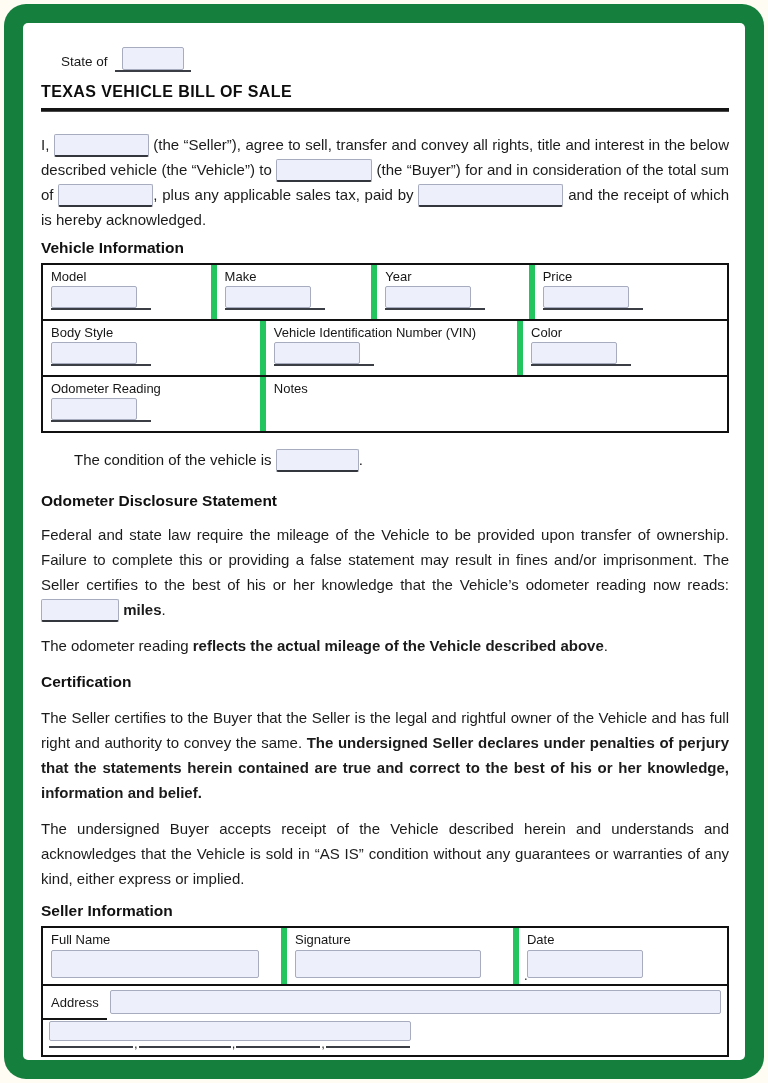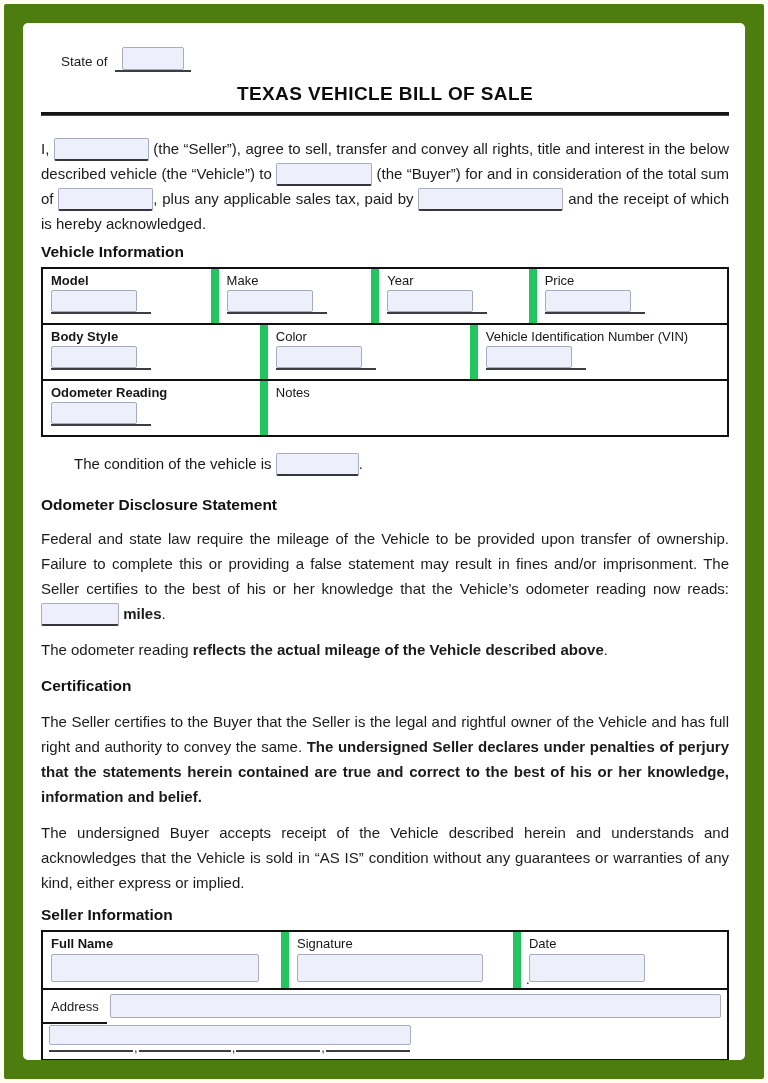--- a/index.html
+++ b/index.html
@@ -1,33 +1,33 @@
 <!DOCTYPE html>
 <html><head>
 <meta charset="utf-8">
 <style>
   * { margin:0; padding:0; box-sizing:border-box; }
   html,body { width:768px; height:1083px; overflow:hidden; background:#FFFCF4;
               font-family:"Liberation Sans", sans-serif; color:#191919; }
-  .frame { position:absolute; inset:4px; background:#4d7c0f; border-radius:2px; }
+  .frame { position:absolute; inset:4px; background:#15803d; border-radius:22px; }
   .page  { position:absolute; inset:19px; background:#ffffff; border-radius:5px;
            padding:24px 16px 0 18px; overflow:hidden; }
 
   
   p.body { font-size:15px; line-height:25px; text-align:justify; color:#1b1b1b; }
   .h2 { font-size:15.5px; font-weight:bold; color:#111; }
   .b { font-weight:bold; }
 
   
   .state-row { display:flex; align-items:flex-end; gap:7px; margin-left:20px; }
   .state-label { font-size:13.5px; padding-bottom:3px; }
   .uwrap { display:inline-block; border-bottom:2px solid #3b3e45; padding:0 7px; }
   .ubox { display:block; width:62px; height:23px; background:#EDF0FA;
           border:1px solid #A7ADBF; border-radius:2px; }
-  h1 { margin-top:11px; text-align:center; font-size:19px; letter-spacing:.4px;
+  h1 { margin-top:11px; font-size:16px; letter-spacing:.4px;
        font-weight:bold; color:#0d0d0d; }
   .rule { height:4px; background:#141414; margin-top:7px; border-bottom:1px solid #4a4a4a; }
 
   
   .iblank { display:inline-block; height:23px; background:#EDF0FA;
             border:1px solid #A7ADBF; border-bottom:2.5px solid #33363c;
             border-radius:2px; vertical-align:-7px; }
   .w95{width:95px} .w96{width:96px} .w145{width:145px} .w83{width:83px} .w78{width:78px}
 
   
@@ -39,28 +39,28 @@
   .p-read { margin-top:11px; }
   .cert-head { margin-top:15px; }
   .p-cert1 { margin-top:14px; }
   .p-cert2 { margin-top:11px; }
   .si-head { margin-top:11px; }
 
   
   .tbl { border:2.5px solid #101010; margin-top:6px; }
   .trow { display:flex; }
   .trow + .trow { border-top:2px solid #101010; }
-  .tcell { border-left:8px solid #22c55e; padding:4px 8px 5px; position:relative; }
-  .tcell:first-child { border-left:none;font-weight:bold; }
+  .tcell { border-left:6px solid #22c55e; padding:4px 8px 5px; position:relative; }
+  .tcell:first-child { border-left:none; }
   .lab { font-size:13px; color:#161616; }
   .fwrap { display:inline-block; border-bottom:2.5px solid #3b3e45;
            padding-right:14px; margin-top:2px; }
   .fbox { display:block; width:86px; height:22px; background:#EDF0FA;
           border:1px solid #A7ADBF; border-radius:2px; }
-  .r1 { min-height:52px; } .r2 { min-height:55px; } .r3 { min-height:54px; }
+  .r1 { min-height:52px; } .r2 { min-height:55px;justify-content:space-between; } .r3 { min-height:54px; }
   .c-model{width:24.5%} .c-make{width:23.5%} .c-year{width:23%} .c-price{width:29%}
   .c-body{width:31.7%} .c-color{width:30.7%} .c-vin{width:37.6%}
   .c-odo{width:31.7%} .c-notes{width:68.3%}
 
   
   .st-r1 { min-height:56px; }
   .c-fn{width:34.8%} .c-sig{width:33.9%} .c-date{width:31.3%}
   .sbox { display:block; height:28px; background:#EDF0FA;
           border:1px solid #A7ADBF; border-radius:2px; margin-top:3px; }
   .sbox.fn{width:208px} .sbox.sig{width:186px} .sbox.date{width:116px}
@@ -115,26 +115,26 @@
         <div class="tcell c-price">
           <div class="lab">Price</div>
           <span class="fwrap"><span class="fbox"></span></span>
         </div>
       </div>
       <div class="trow r2">
         <div class="tcell c-body">
           <div class="lab">Body Style</div>
           <span class="fwrap"><span class="fbox"></span></span>
         </div>
+        <div class="tcell c-vin">
+          <div class="lab">Vehicle Identification Number (VIN)</div>
+          <span class="fwrap"><span class="fbox"></span></span>
+        </div>
         <div class="tcell c-color">
           <div class="lab">Color</div>
-          <span class="fwrap"><span class="fbox"></span></span>
-        </div>
-        <div class="tcell c-vin">
-          <div class="lab">Vehicle Identification Number (VIN)</div>
           <span class="fwrap"><span class="fbox"></span></span>
         </div>
       </div>
       <div class="trow r3">
         <div class="tcell c-odo">
           <div class="lab">Odometer Reading</div>
           <span class="fwrap"><span class="fbox"></span></span>
         </div>
         <div class="tcell c-notes">
           <div class="lab">Notes</div>

